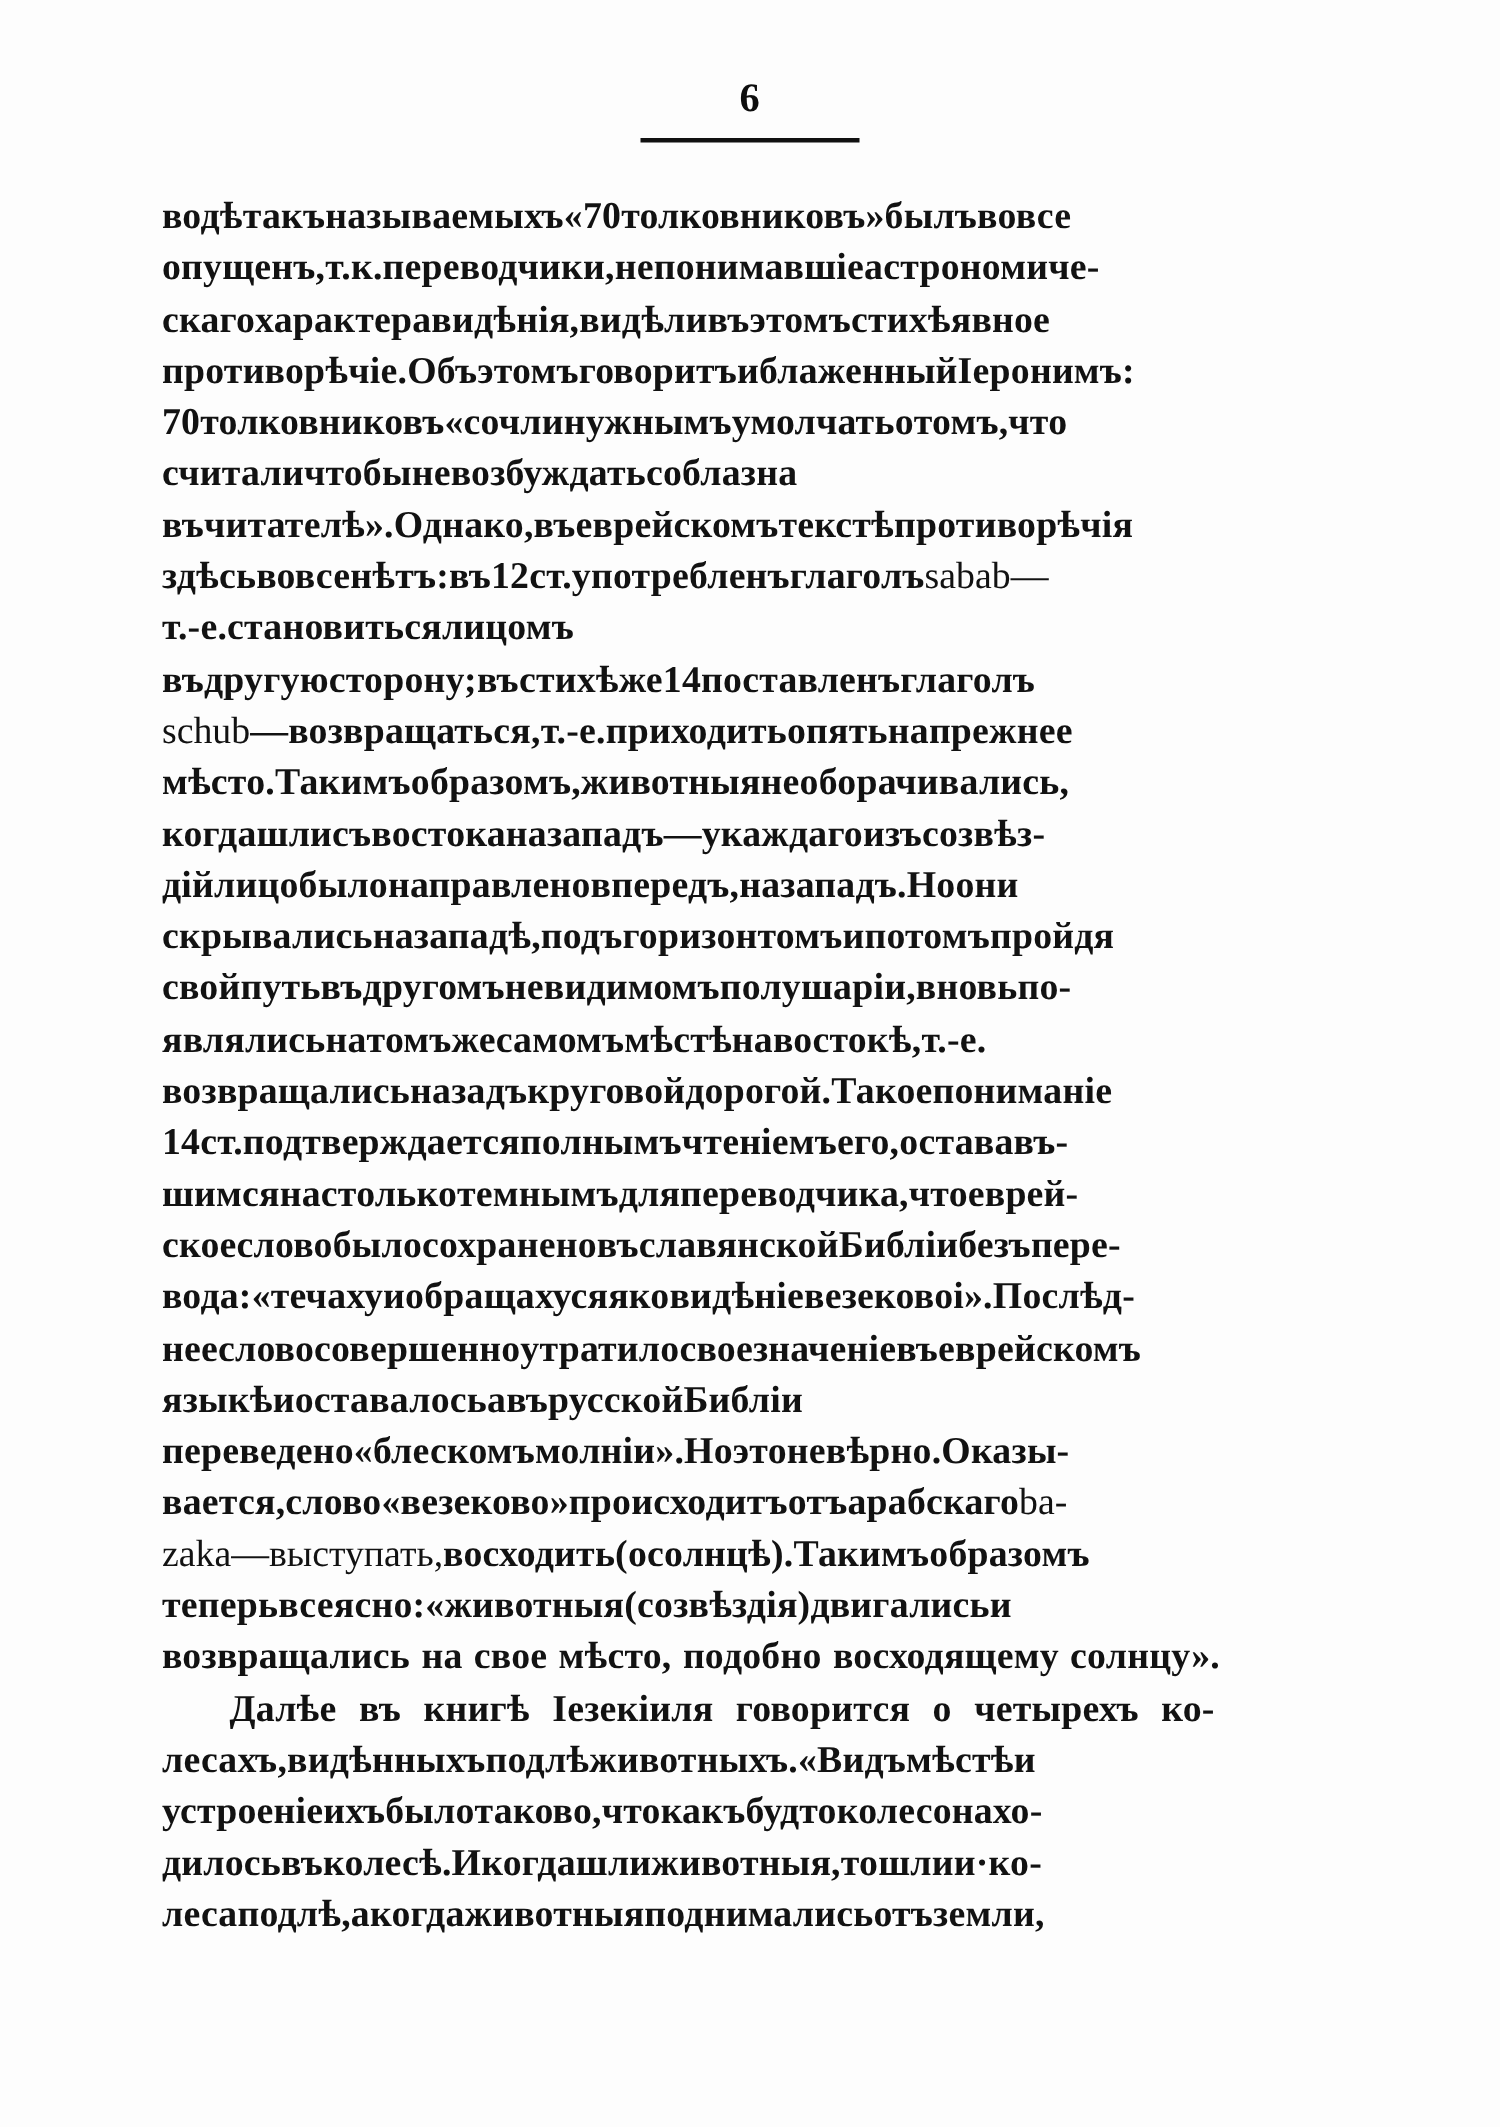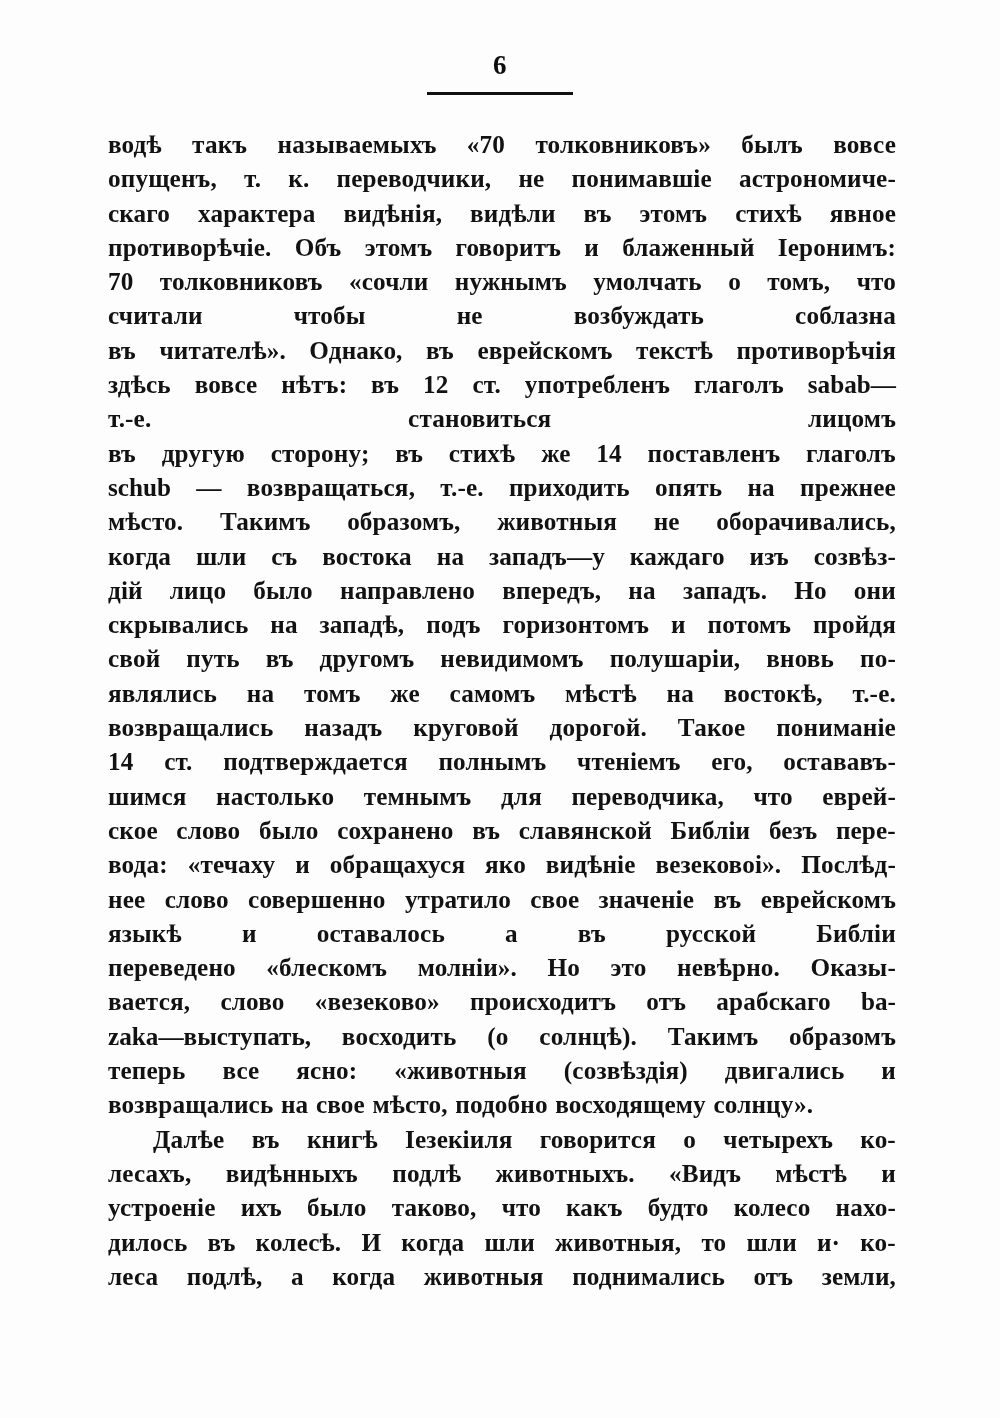--- a/index.html
+++ b/index.html
@@ -63,41 +63,42 @@
     height: 34.3px;
     font-weight: 700;
     color: #121212;
     white-space: pre;
     letter-spacing: 0.15px;
     overflow: visible;
   }
 
   
   .line.justify {
-    justify-content: space-between;
+    justify-content: flex-start;
   }
   
   .line.ragged {
     justify-content: flex-start;
   }
   .line.ragged .w + .w {
     margin-left: 0.30em;
   }
   
   .line.indent {
     padding-left: 45px;
+    gap: 15px;
   }
 
   .w {
     display: inline-block;
   }
 
   
   .lat {
-    font-weight: 700;
+    font-weight: 400;
     letter-spacing: 0;
   }
 </style>
 </head>
 <body>
 
 <div class="page">
 
   <div class="page-header">
     <span class="folio">6</span>

